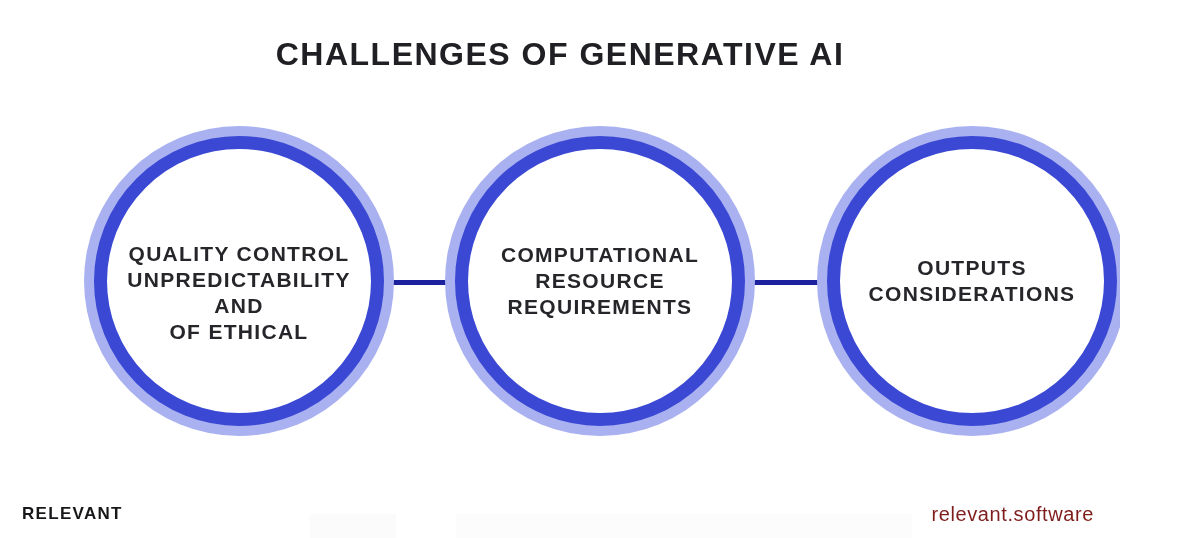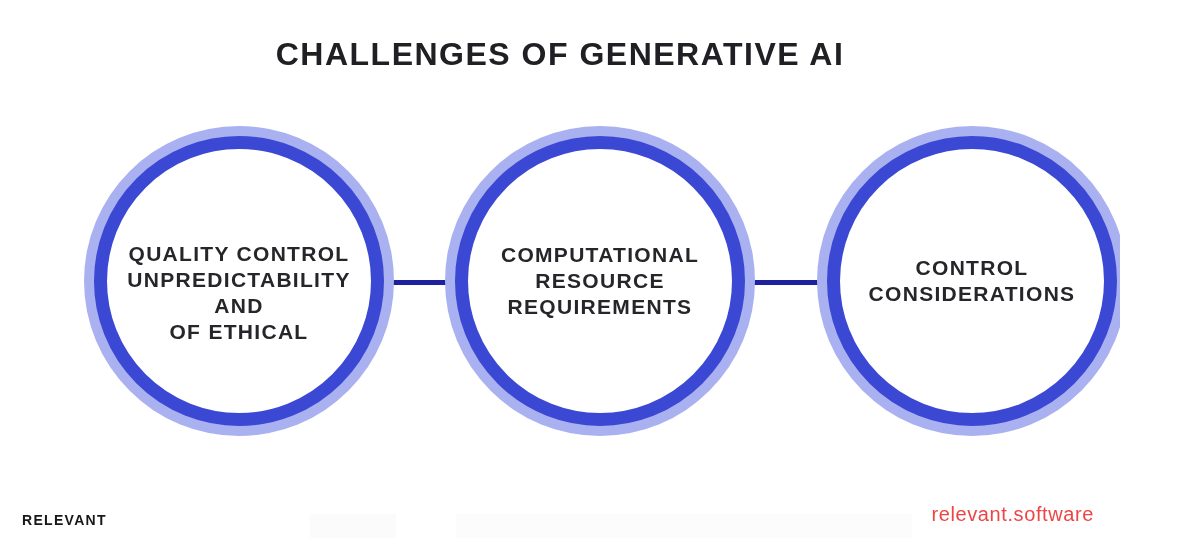--- a/index.html
+++ b/index.html
@@ -50,33 +50,32 @@
     font-size:21px;
     font-weight:700;
     line-height:26px;
     letter-spacing:1.3px;
     color:#26262A;
   }
   .node-1 .node-label { transform:translateY(12px); }
   .footer-brand {
     position:absolute;
     left:22px; top:504px;
-    font-size:14px;
+    font-size:17px;
     font-weight:800;
     letter-spacing:1.3px;
     color:#17171A;
-    margin-top:8px;
   }
   .footer-site {
     position:absolute;
     right:26px; top:503px;
     font-size:20px;
     font-weight:400;
     letter-spacing:0.6px;
-    color:#ef4444;
+    color:#7f1d1d;
   }
   .bottom-artifact {
     position:absolute;
     top:514px; height:24px;
     background:#fbfbfc;
   }
   .artifact-1 { left:310px; width:86px; }
   .artifact-2 { left:456px; width:456px; background:#fcfcfd; }
 </style>
 </head>
@@ -101,21 +100,21 @@
   <div class="node node-2">
     <div class="node-label">
       <div>COMPUTATIONAL</div>
       <div>RESOURCE</div>
       <div>REQUIREMENTS</div>
     </div>
   </div>
 
   <div class="node node-3">
     <div class="node-label">
-      <div>CONTROL</div>
+      <div>OUTPUTS</div>
       <div>CONSIDERATIONS</div>
     </div>
   </div>
 
   <div class="bottom-artifact artifact-1"></div>
   <div class="bottom-artifact artifact-2"></div>
 
   <div class="footer-brand">RELEVANT</div>
   <div class="footer-site">relevant.software</div>
 

